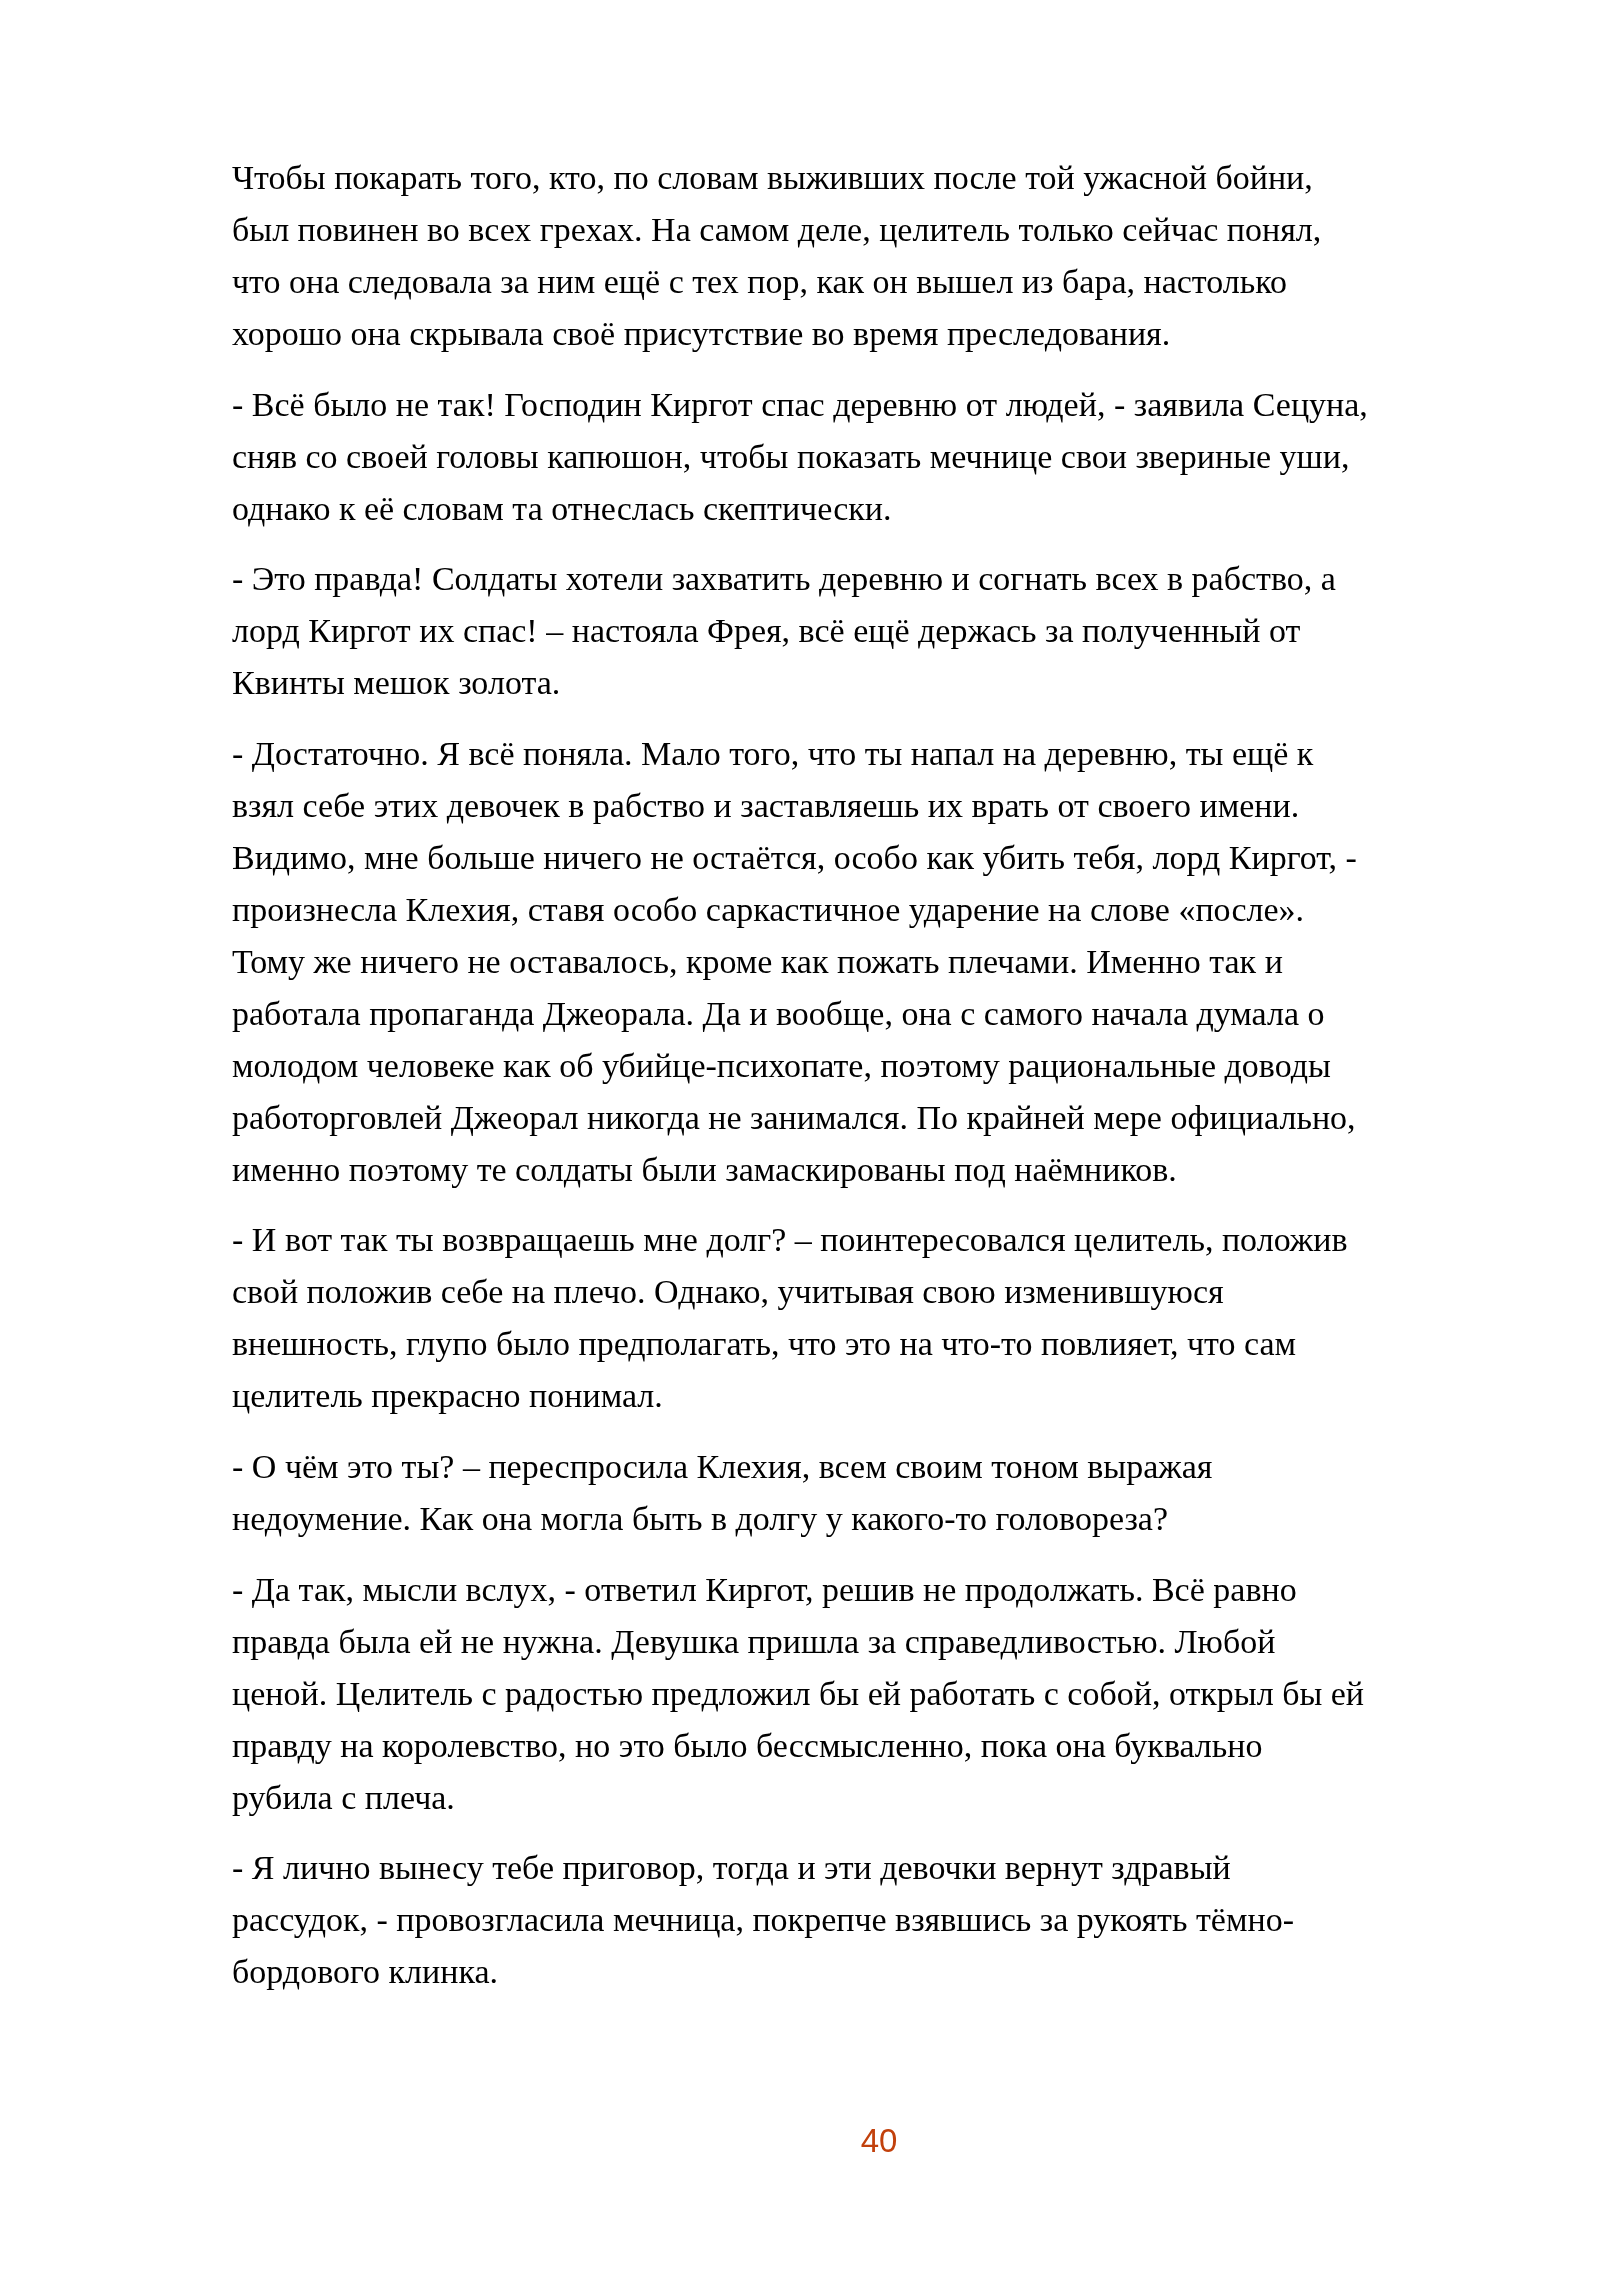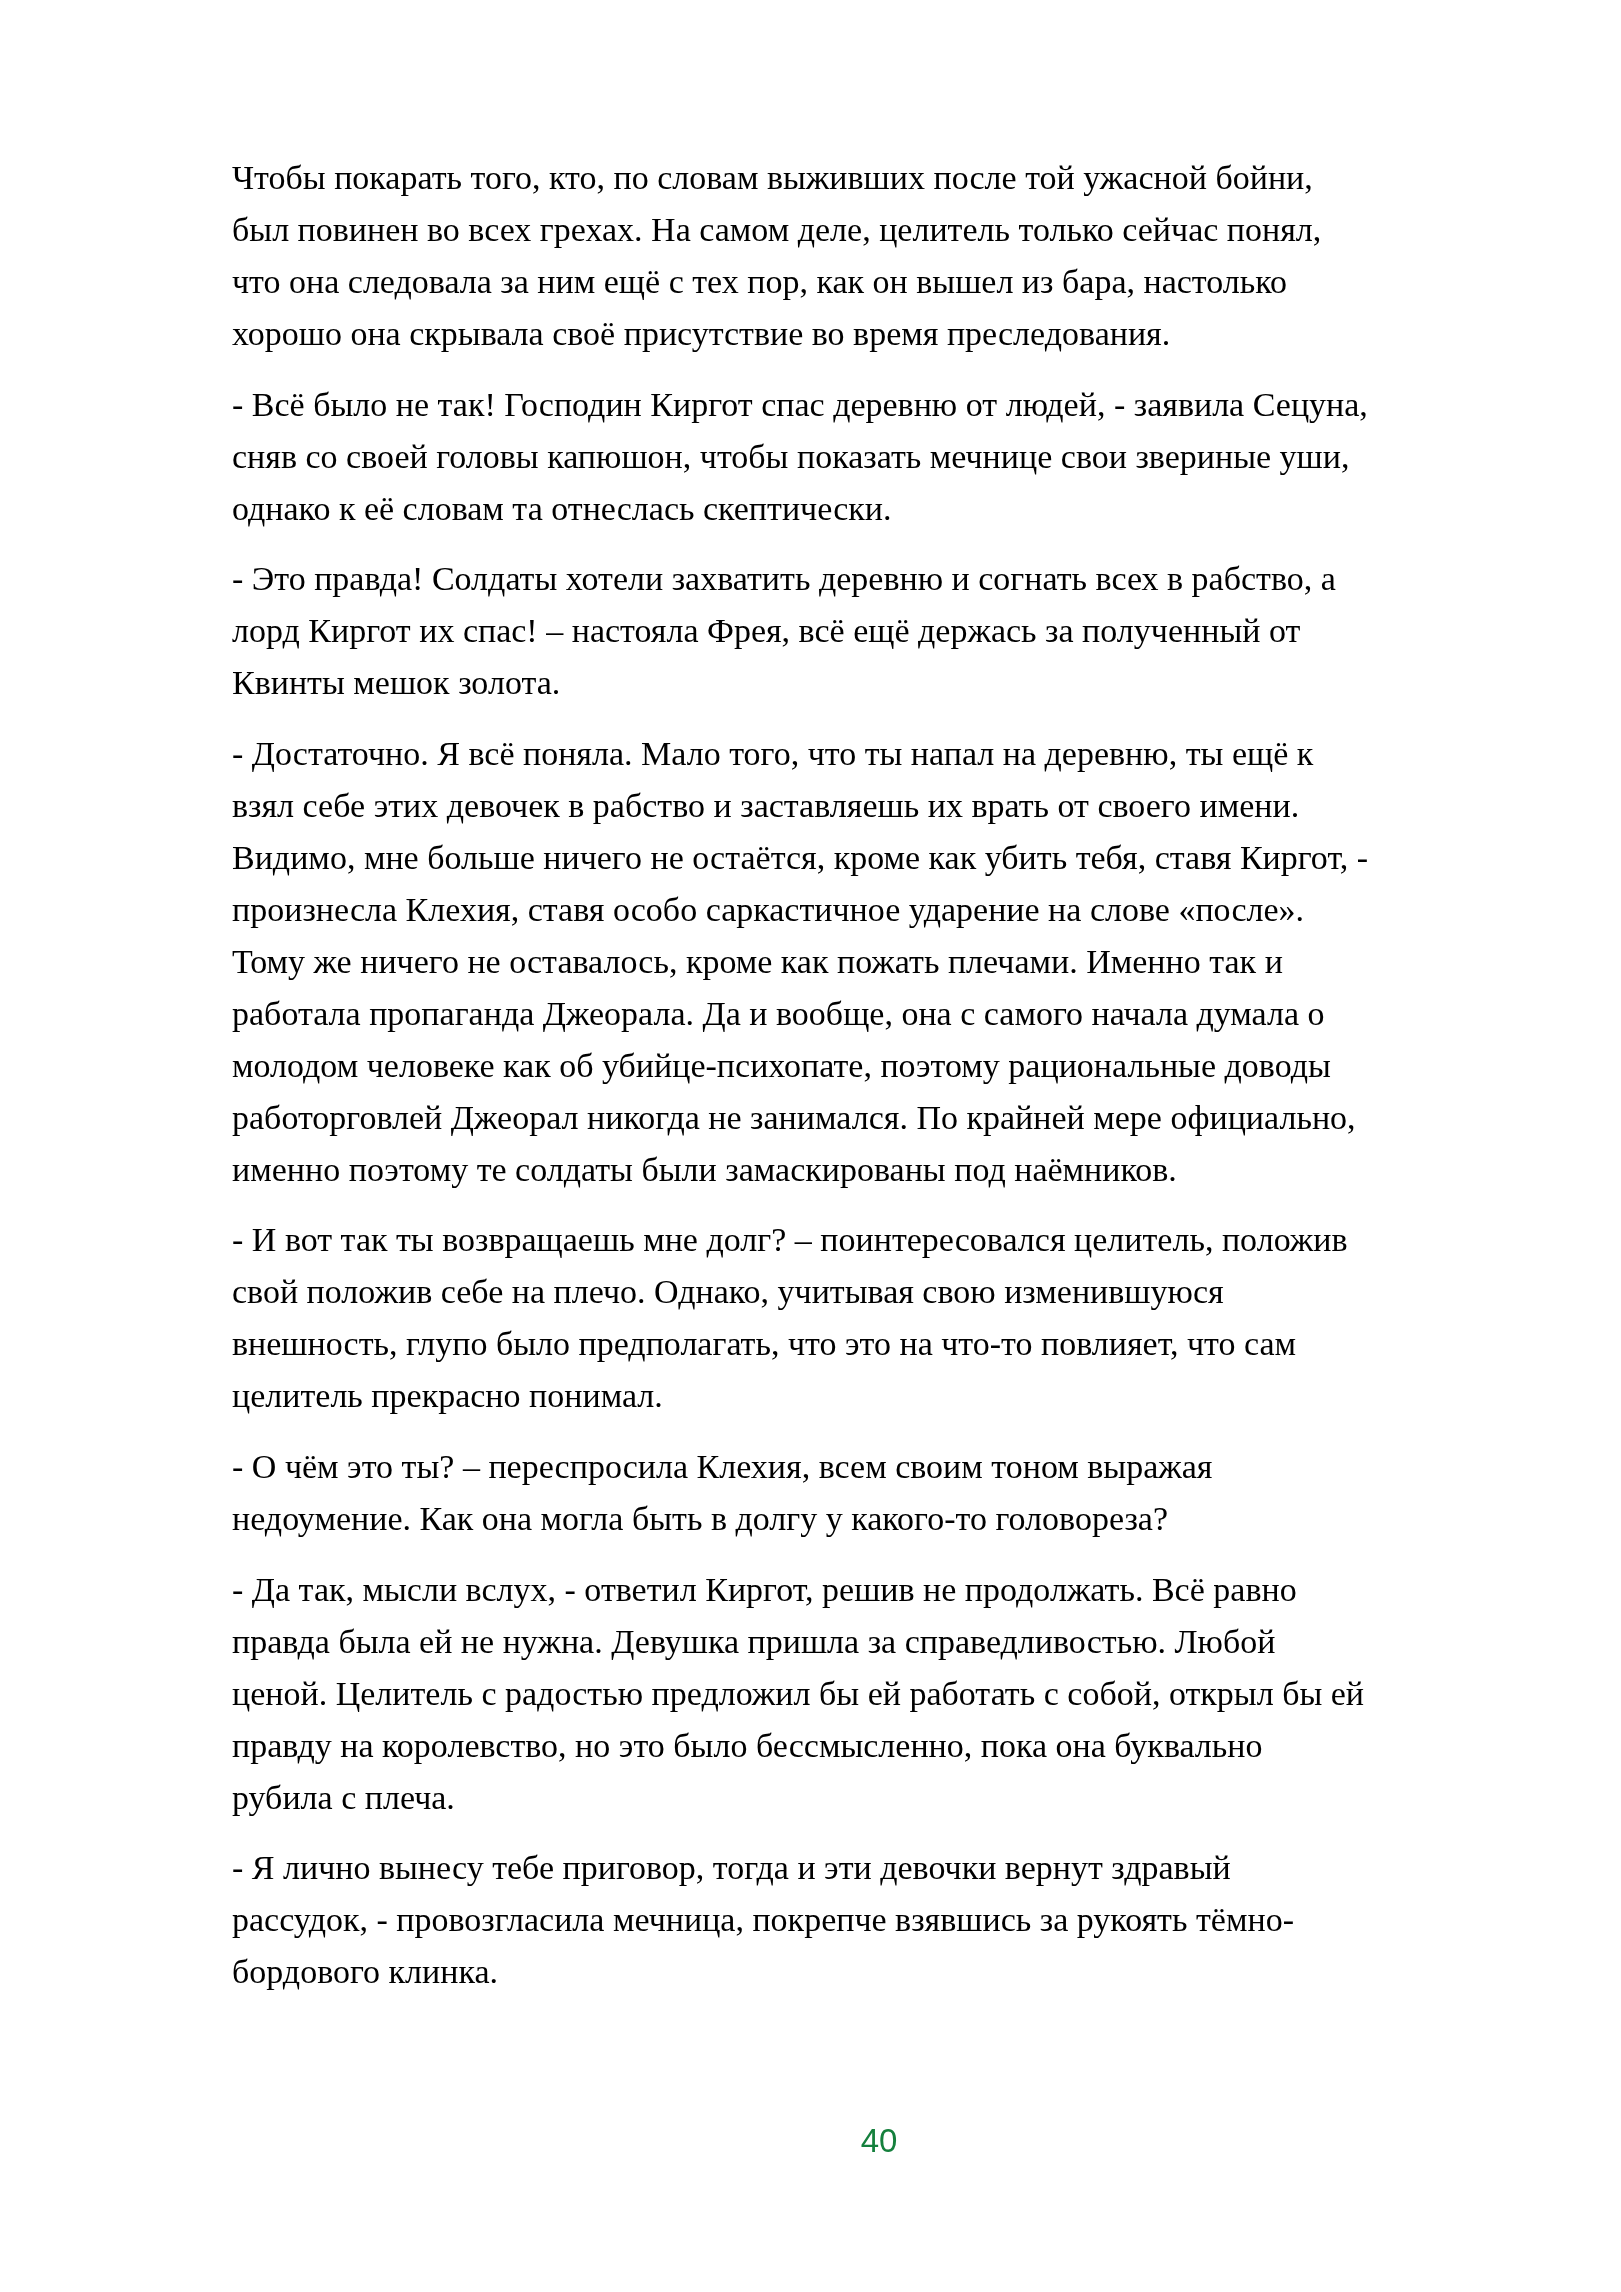--- a/index.html
+++ b/index.html
@@ -36,21 +36,21 @@
   }
   .page-number {
     position: absolute;
     left: 232px;
     top: 2119px;
     width: 1294px;
     text-align: center;
     font-family: "Liberation Sans", "DejaVu Sans", sans-serif;
     font-size: 33px;
     line-height: 43px;
-    color: #15803d;
+    color: #c2410c;
   }
 </style>
 </head>
 <body>
 
 <div class="page">
   <div class="text-block" id="text-block">
       <p class="para">
         <span class="line">Чтобы покарать того, кто, по словам выживших после той ужасной бойни,</span>
         <span class="line">был повинен во всех грехах. На самом деле, целитель только сейчас понял,</span>
@@ -63,21 +63,21 @@
         <span class="line">однако к её словам та отнеслась скептически.</span>
       </p>
       <p class="para">
         <span class="line">- Это правда! Солдаты хотели захватить деревню и согнать всех в рабство, а</span>
         <span class="line">лорд Киргот их спас! – настояла Фрея, всё ещё держась за полученный от</span>
         <span class="line">Квинты мешок золота.</span>
       </p>
       <p class="para">
         <span class="line">- Достаточно. Я всё поняла. Мало того, что ты напал на деревню, ты ещё к</span>
         <span class="line">взял себе этих девочек в рабство и заставляешь их врать от своего имени.</span>
-        <span class="line">Видимо, мне больше ничего не остаётся, кроме как убить тебя, ставя Киргот, -</span>
+        <span class="line">Видимо, мне больше ничего не остаётся, особо как убить тебя, лорд Киргот, -</span>
         <span class="line">произнесла Клехия, ставя особо саркастичное ударение на слове «после».</span>
         <span class="line">Тому же ничего не оставалось, кроме как пожать плечами. Именно так и</span>
         <span class="line">работала пропаганда Джеорала. Да и вообще, она с самого начала думала о</span>
         <span class="line">молодом человеке как об убийце-психопате, поэтому рациональные доводы</span>
         <span class="line">работорговлей Джеорал никогда не занимался. По крайней мере официально,</span>
         <span class="line">именно поэтому те солдаты были замаскированы под наёмников.</span>
       </p>
       <p class="para">
         <span class="line">- И вот так ты возвращаешь мне долг? – поинтересовался целитель, положив</span>
         <span class="line">свой положив себе на плечо. Однако, учитывая свою изменившуюся</span>

